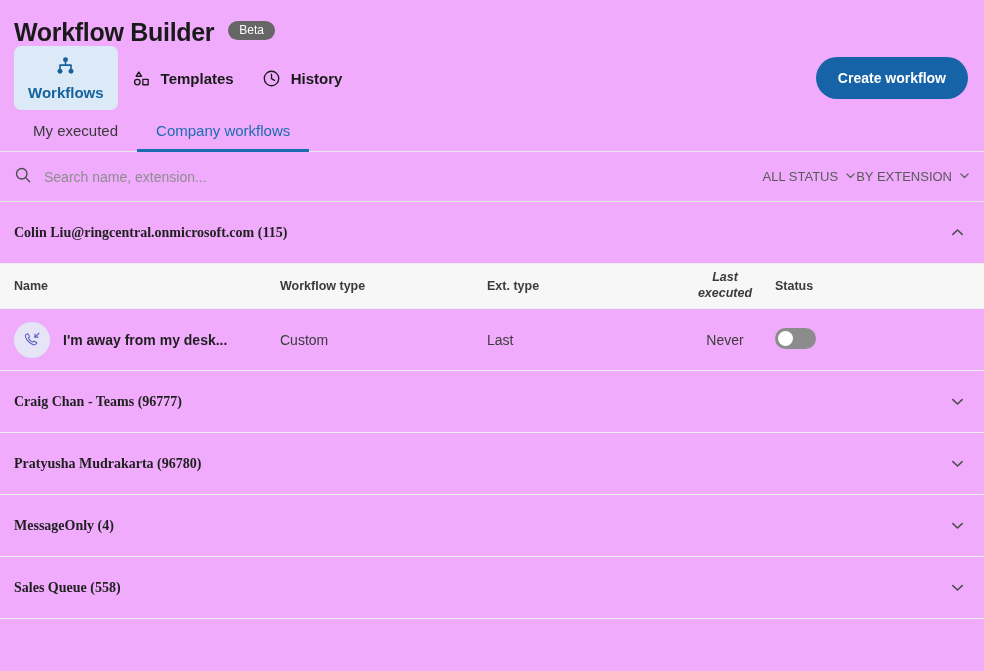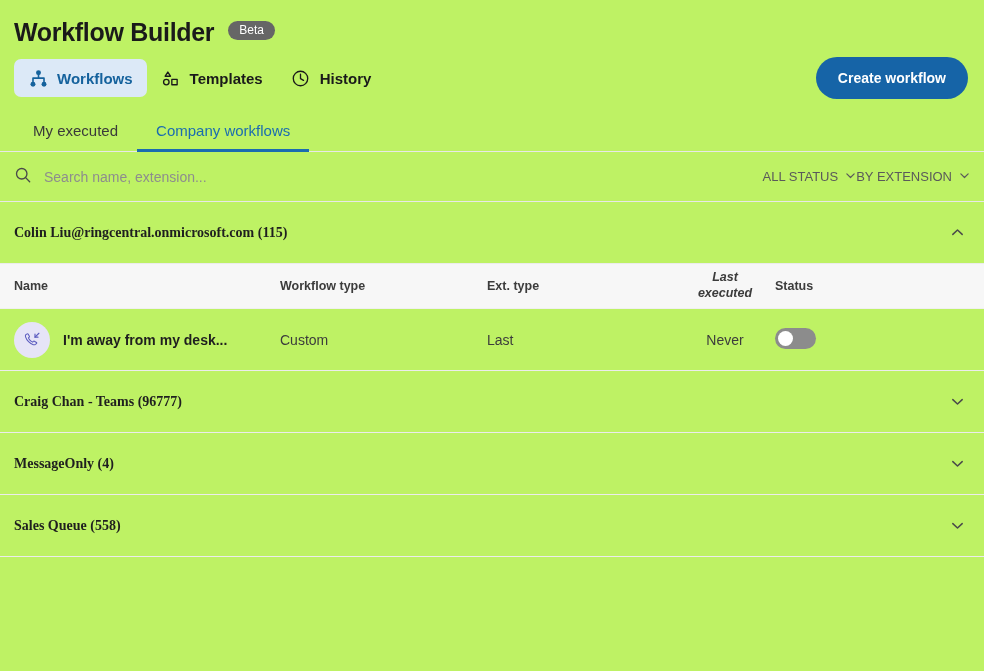--- a/index.html
+++ b/index.html
@@ -8,21 +8,21 @@
     margin: 0;
     padding: 0;
     width: 984px;
     height: 671px;
     background: #ffffff;
     font-family: "Liberation Sans", sans-serif;
     color: #2f2f2f;
     overflow: hidden;
   }
 
-  .page { width: 984px; height: 671px; position: relative; background: #bef264; }
+  .page { width: 984px; height: 671px; position: relative; background: #f0abfc; }
 
   
   .page-header {
     display: flex;
     align-items: center;
     padding: 14px 0 0 14px;
     height: 50px;
   }
   .page-title {
     font-size: 25px;
@@ -58,21 +58,21 @@
     align-items: center;
     gap: 9px;
     padding: 9px 14px;
     border-radius: 7px;
     font-size: 15px;
     font-weight: bold;
     color: #1a1a1a;
     cursor: pointer;
     white-space: nowrap;
   }
-  .nav-item.active { background: #dce9f7; color: #15629d; }
+  .nav-item.active { background: #dce9f7; color: #15629d; flex-direction: column; }
   .nav-item .nav-ico { display: flex; align-items: center; justify-content: center; width: 20px; height: 20px; }
   .nav-spacer { flex: 1; }
 
   .create-btn {
     background: #1664a7;
     color: #ffffff;
     border: none;
     border-radius: 22px;
     font-size: 14px;
     font-weight: bold;
@@ -355,20 +355,30 @@
     <div class="group-head">
       <div class="group-title">Craig Chan - Teams (96777)</div>
       <span class="chev">
         <svg width="15" height="15" viewBox="0 0 16 16">
           <path d="M3 6 L8 10.6 L13 6" fill="none" stroke="#4a4a4a" stroke-width="1.6" stroke-linecap="round" stroke-linejoin="round"></path>
         </svg>
       </span>
     </div>
   </div>
 
+  <div class="group">
+    <div class="group-head">
+      <div class="group-title">Pratyusha Mudrakarta (96780)</div>
+      <span class="chev">
+        <svg width="15" height="15" viewBox="0 0 16 16">
+          <path d="M3 6 L8 10.6 L13 6" fill="none" stroke="#4a4a4a" stroke-width="1.6" stroke-linecap="round" stroke-linejoin="round"></path>
+        </svg>
+      </span>
+    </div>
+  </div>
 
   <div class="group">
     <div class="group-head">
       <div class="group-title">MessageOnly (4)</div>
       <span class="chev">
         <svg width="15" height="15" viewBox="0 0 16 16">
           <path d="M3 6 L8 10.6 L13 6" fill="none" stroke="#4a4a4a" stroke-width="1.6" stroke-linecap="round" stroke-linejoin="round"></path>
         </svg>
       </span>
     </div>

